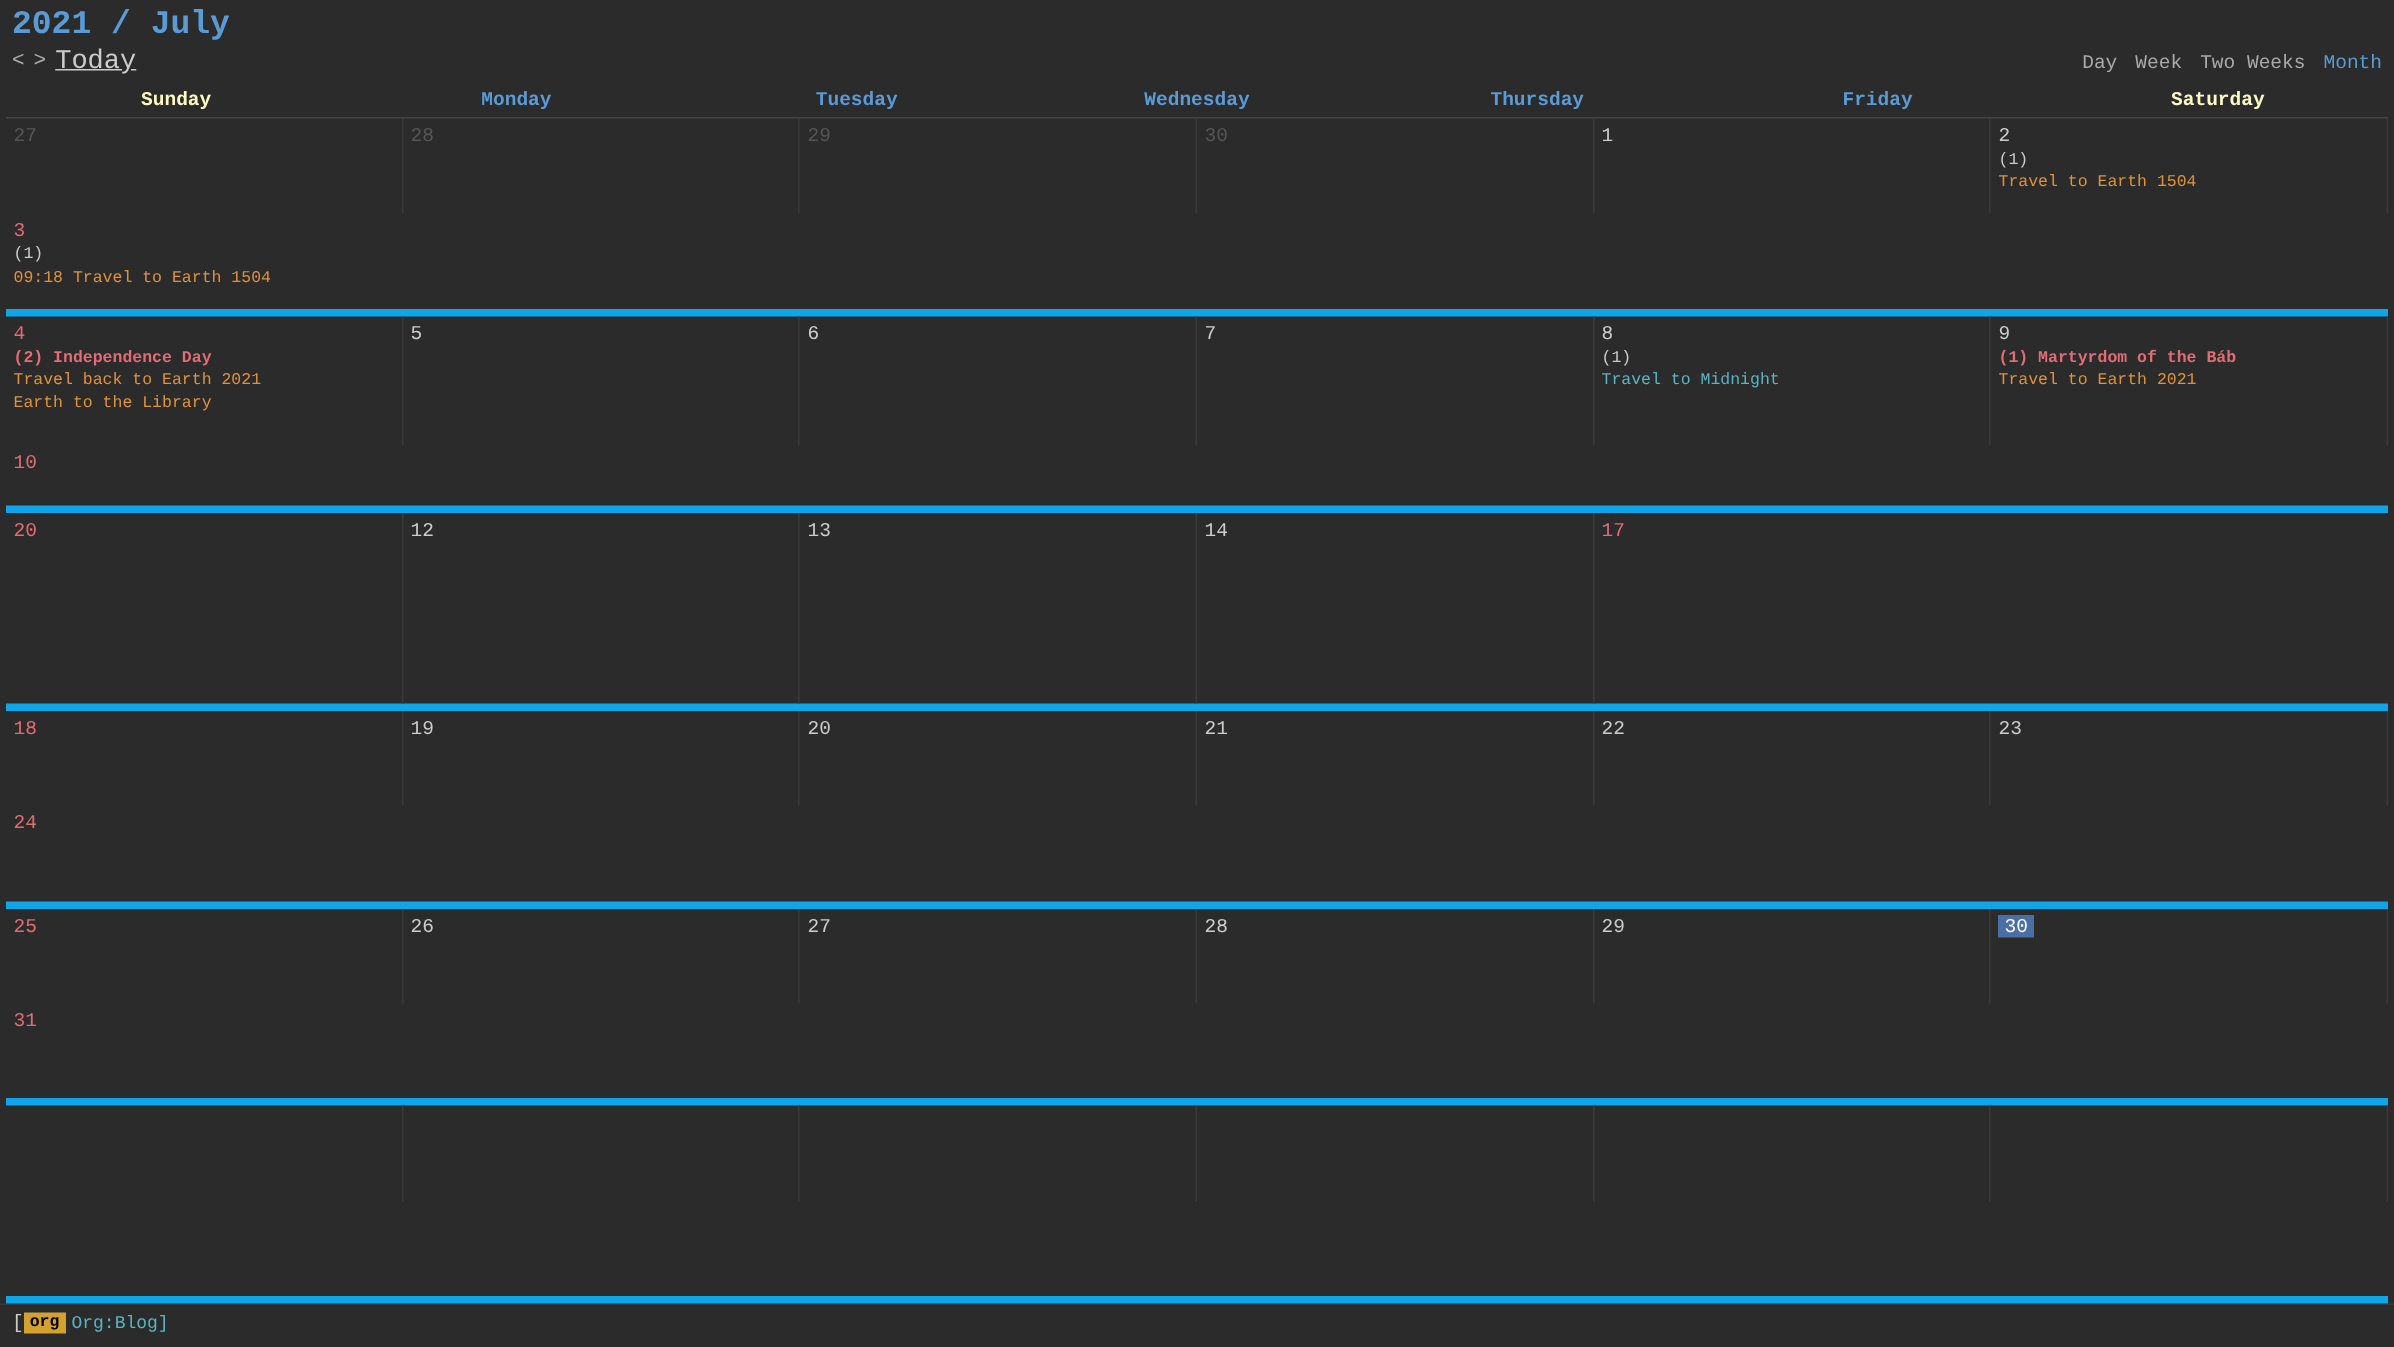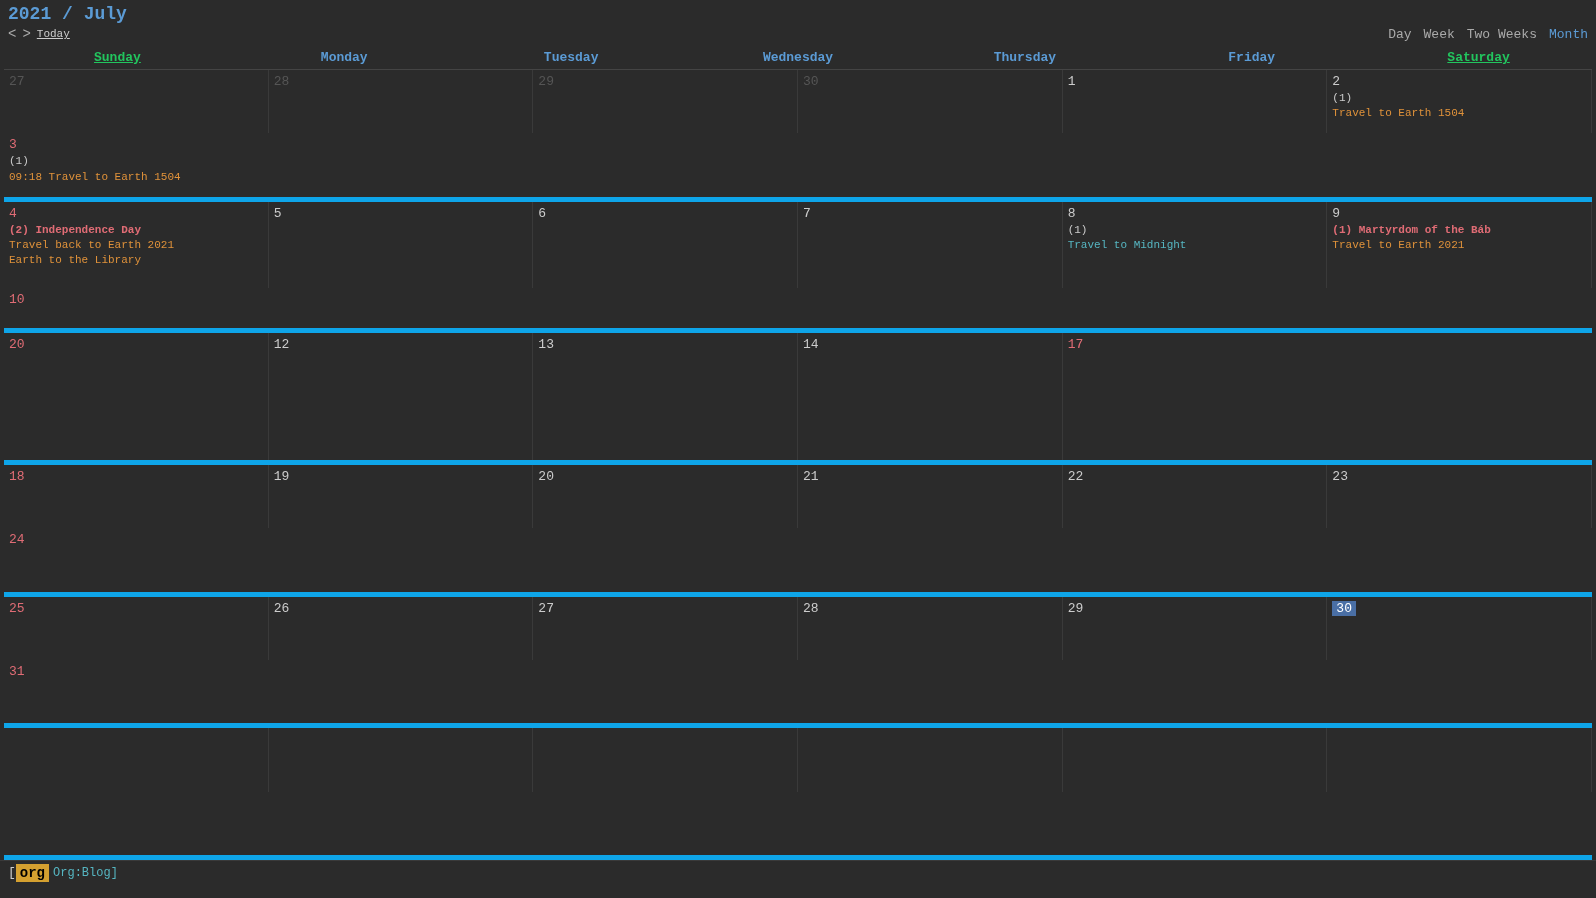--- a/index.html
+++ b/index.html
@@ -12,21 +12,21 @@
       overflow: hidden;
     }
     #header {
       padding: 4px 8px 2px 8px;
       display: flex;
       align-items: center;
       gap: 10px;
     }
     #title {
       color: #5b9bd5;
-      font-size: 18px;
+      font-size: 22px;
       font-weight: bold;
     }
     #nav-row {
       display: flex;
       align-items: center;
       justify-content: space-between;
       padding: 0 8px 4px 8px;
     }
     #nav-left { display: flex; align-items: center; gap: 6px; }
     .nav-btn {
@@ -35,21 +35,21 @@
       font-size: 14px;
       background: none;
       border: none;
       font-family: inherit;
     }
     #today-btn {
       color: #ccc;
       background: none;
       border: none;
       font-family: inherit;
-      font-size: 11px;
+      font-size: 18px;
       cursor: pointer;
       text-decoration: underline;
     }
     #view-btns { display: flex; gap: 12px; color: #aaa; font-size: 13px; }
     .view-btn { cursor: pointer; color: #aaa; }
     .view-btn.active { color: #5b9bd5; }
     #calendar {
       display: flex;
       flex-direction: column;
       height: calc(898px - 60px - 24px);
@@ -59,21 +59,21 @@
       display: grid;
       grid-template-columns: repeat(7, 1fr);
       border-bottom: 1px solid #444;
     }
     .day-header {
       text-align: center;
       padding: 4px 0;
       font-size: 13px;
       font-weight: bold;
     }
-    .day-header.weekend { color: #22c55e; text-decoration: underline; }
+    .day-header.weekend { color: #fef9c3; }
     .day-header.weekday { color: #5b9bd5; }
     #grid {
       display: grid;
       grid-template-rows: repeat(6, 1fr);
       flex: 1;
     }
     .week-row {
       display: grid;
       grid-template-columns: repeat(6, 1fr);
       border-bottom: 5px solid #0ea5e9;
@@ -115,21 +115,21 @@
       height: 24px;
       background: #2b2b2b;
       display: flex;
       align-items: center;
       padding: 0 8px;
       border-top: 1px solid #3a3a3a;
     }
     .footer-tag {
       background: #d4a030;
       color: #000;
-      font-size: 14px;
+      font-size: 11px;
       padding: 1px 4px;
       margin-right: 4px;
       font-weight: bold;
     }
     .footer-text {
       color: #56b6c2;
       font-size: 12px;
     }
   </style>
 </head>

